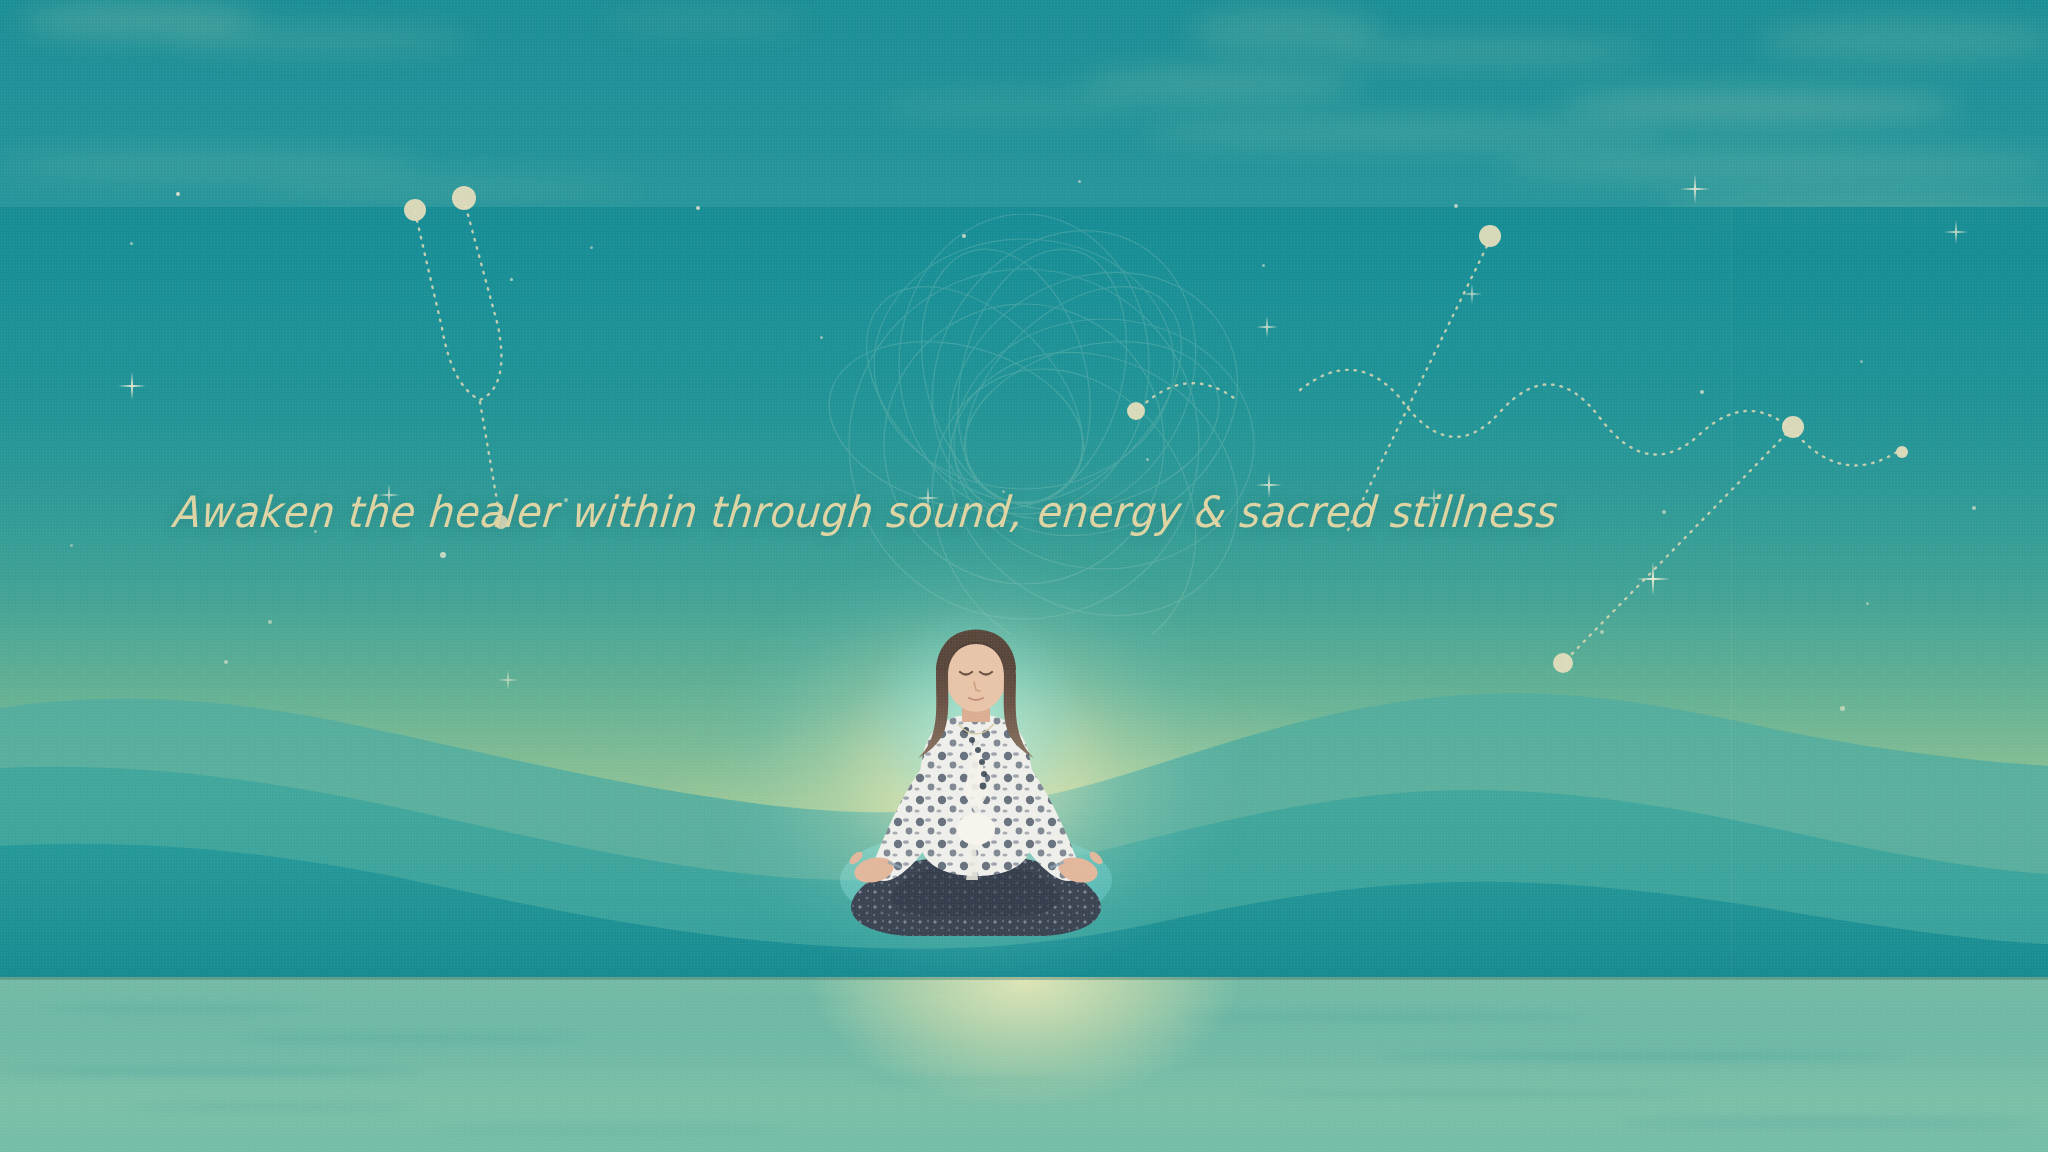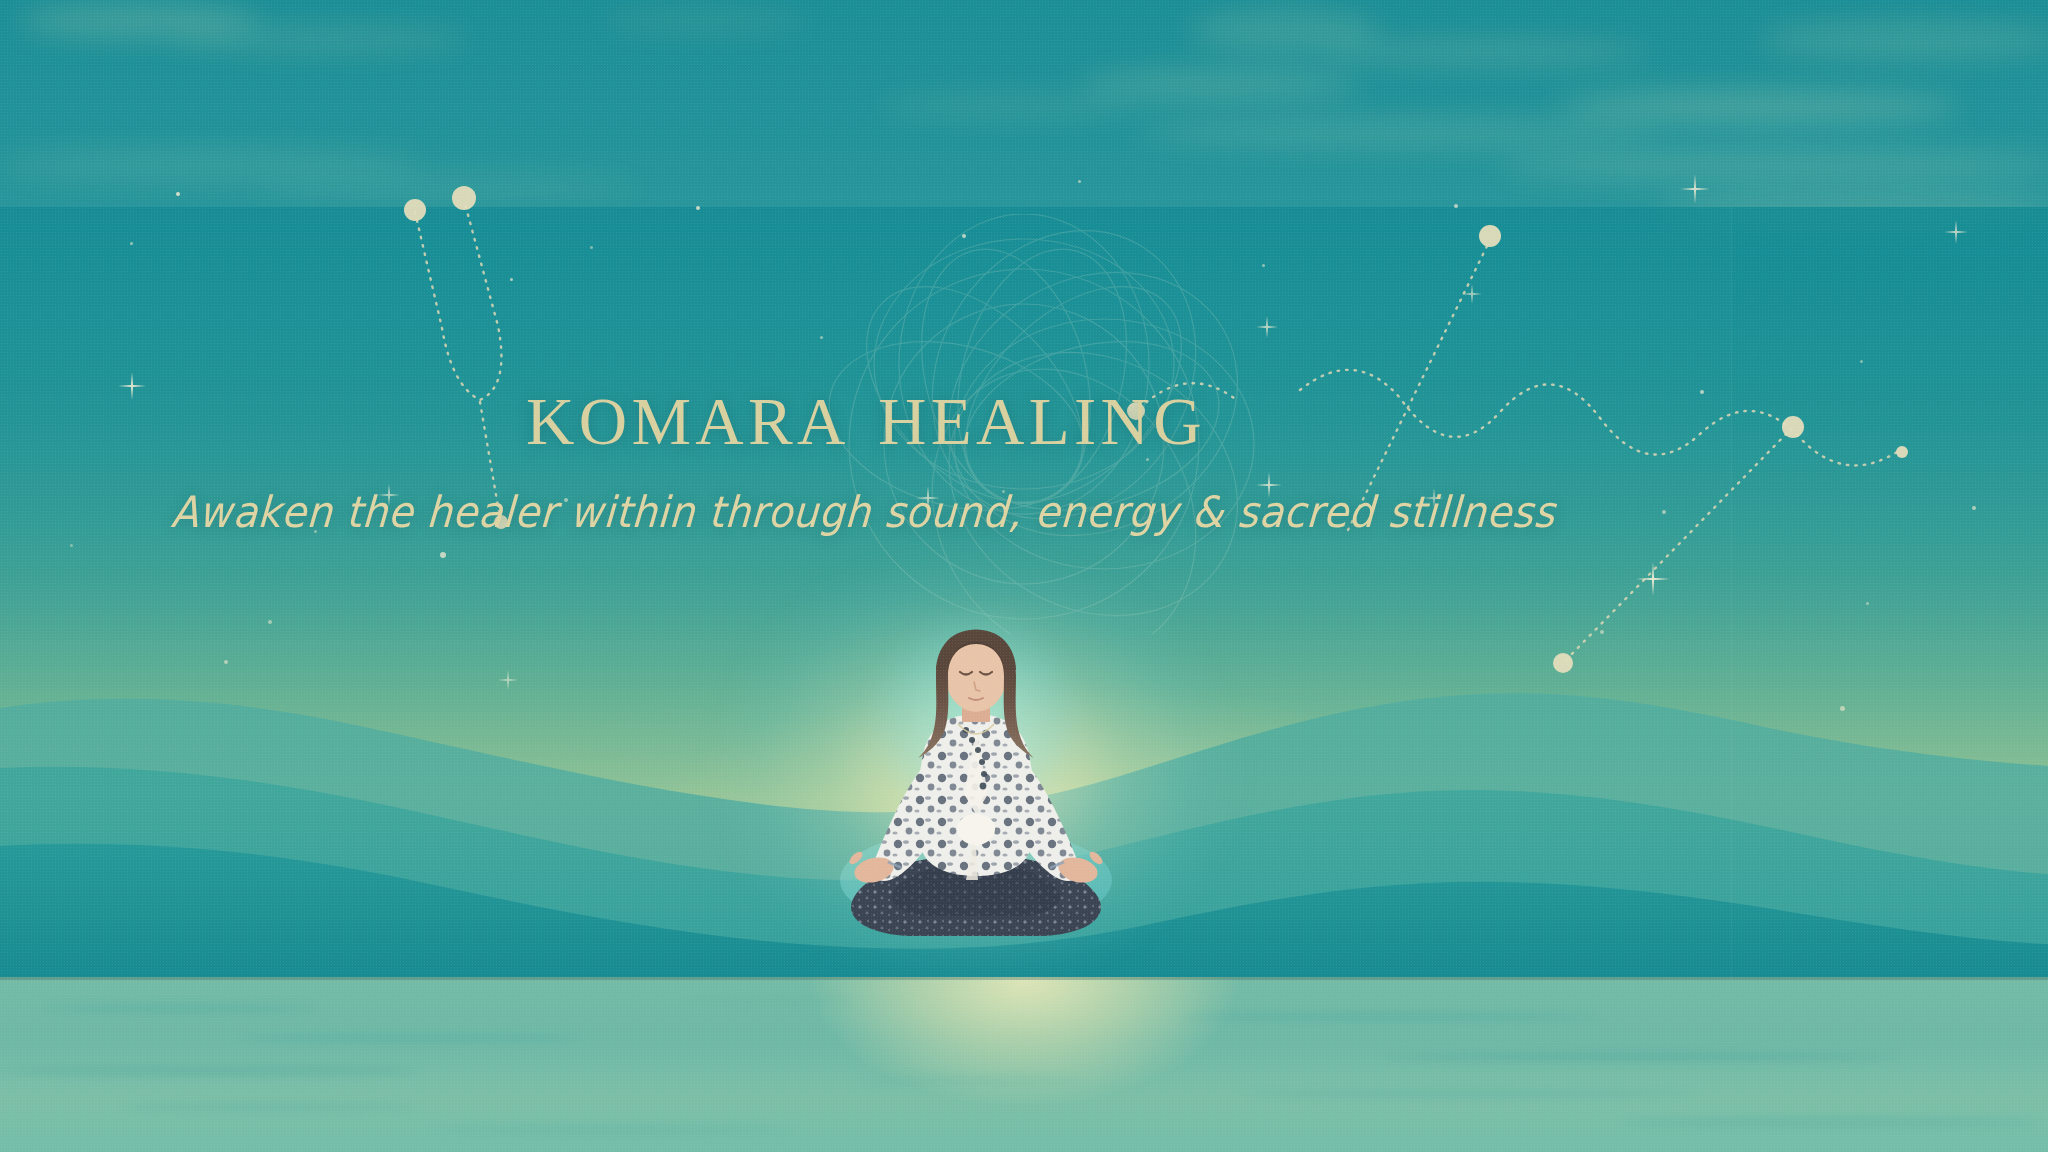--- a/index.html
+++ b/index.html
@@ -315,23 +315,20 @@
     <div class="spark" style="left:1256px;top:322px; width:26px;height:26px;opacity:.75;"></div>
     <div class="spark" style="left:916px; top:336px; width:24px;height:24px;opacity:.7;"></div>
     <div class="spark" style="left:378px; top:334px; width:22px;height:22px;opacity:.65;"></div>
     <div class="spark" style="left:1424px;top:338px; width:20px;height:20px;opacity:.6;"></div>
     <div class="spark" style="left:1636px;top:412px; width:34px;height:34px;opacity:.9;"></div>
     <div class="spark" style="left:1462px;top:134px; width:20px;height:20px;opacity:.6;"></div>
     <div class="spark" style="left:1944px;top:70px;  width:24px;height:24px;opacity:.7;"></div>
     <div class="spark" style="left:498px; top:520px; width:20px;height:20px;opacity:.55;"></div>
   </div>
 
-  <div class="title-wrap">
-    <h1 class="title">Komara Healing</h1>
-  </div>
 
   <div class="tagline-wrap">
     <p class="tagline">Awaken the healer within through sound, energy &amp; sacred stillness</p>
   </div>
 
   <div class="figure">
     <div class="aura"></div>
     <div class="halo"></div>
     <div class="fig">
       <svg viewBox="0 0 300 330" aria-hidden="true">

